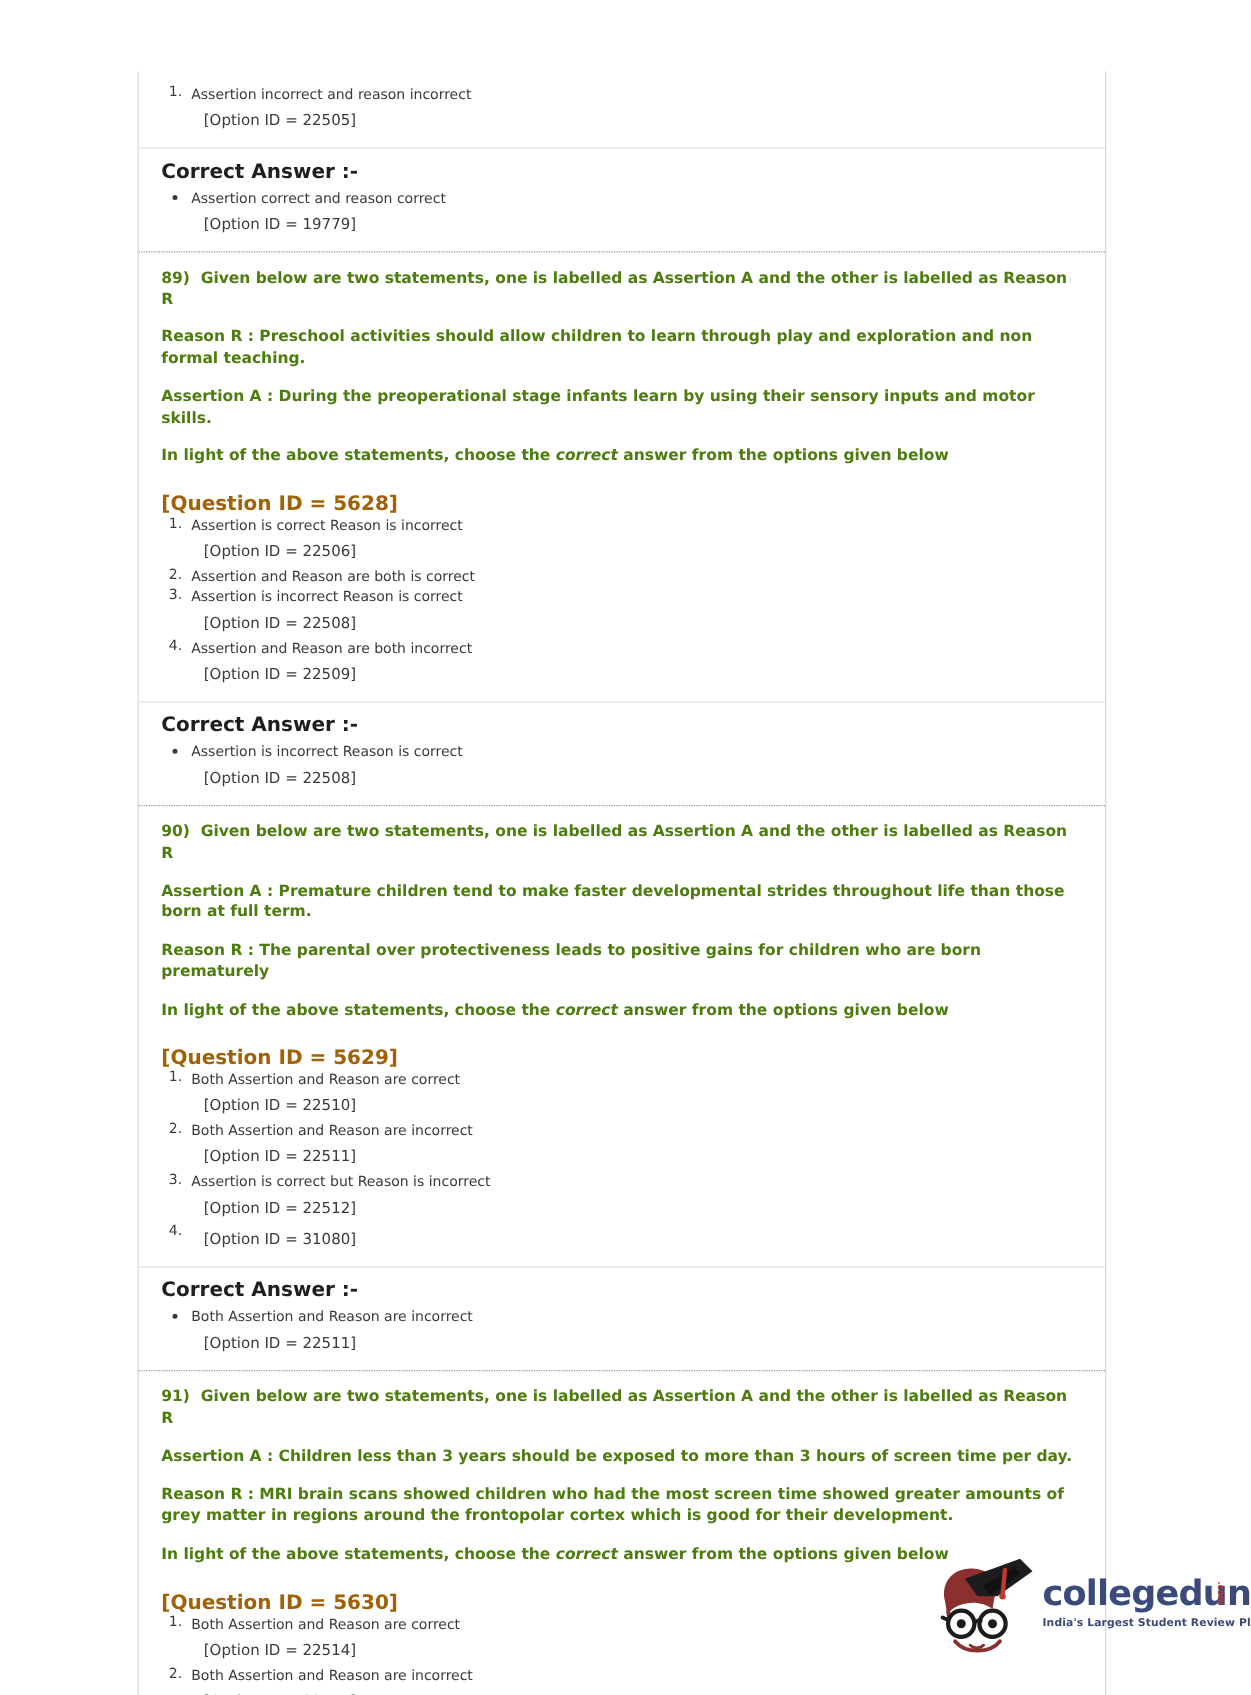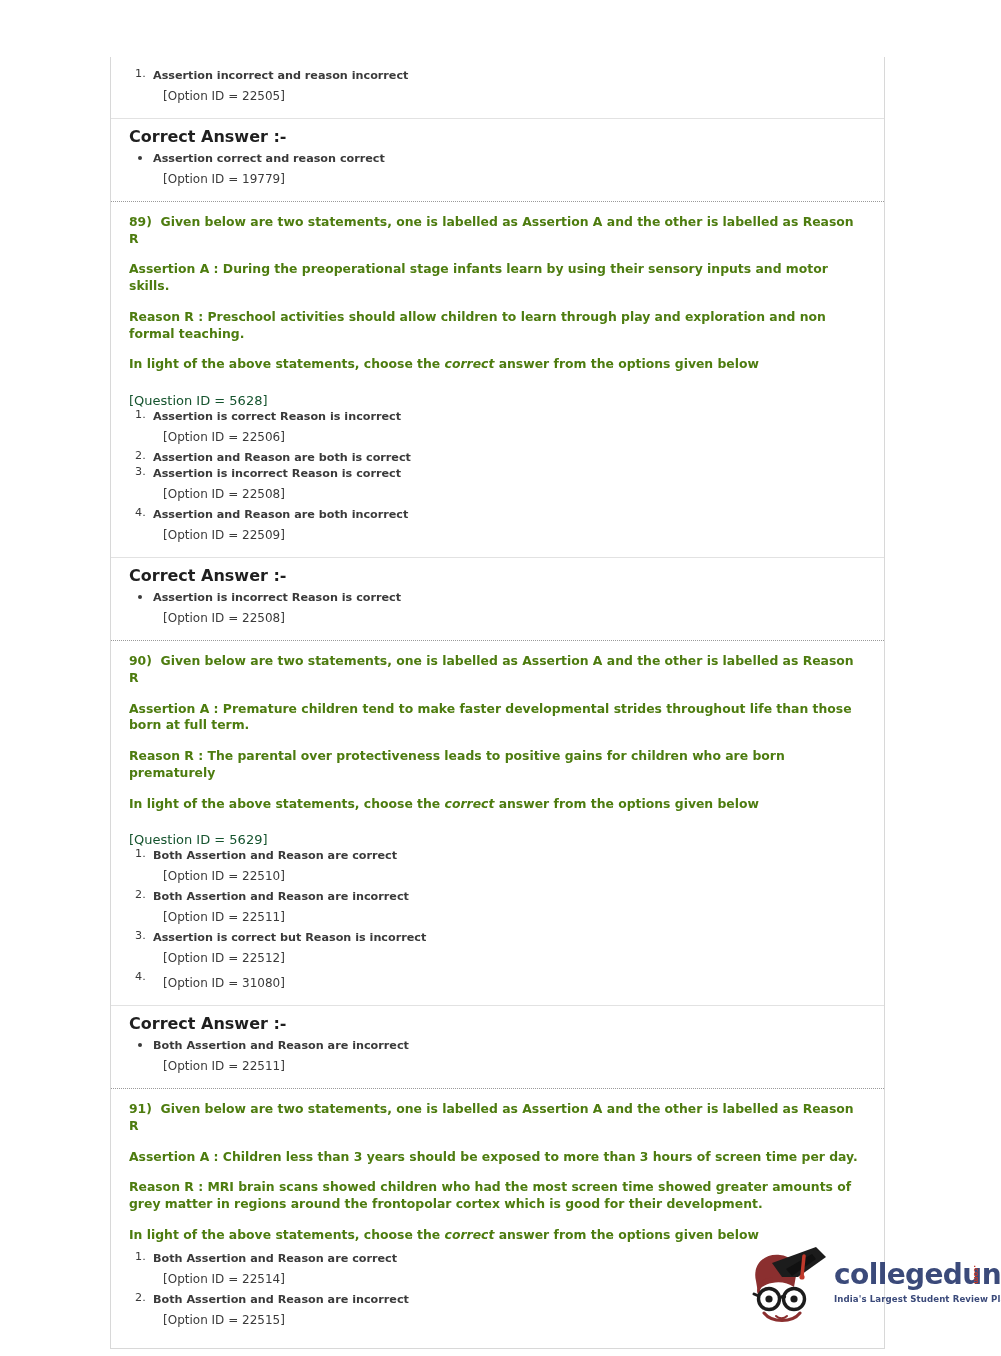--- a/index.html
+++ b/index.html
@@ -60,23 +60,23 @@
     margin: 0 0 14px 0;
     font-size: 12.4px;
     font-weight: bold;
     line-height: 1.35;
     color: #4d7c0f;
   }
   .stem p.last { margin-bottom: 2px; }
   .stem em { font-style: italic; font-weight: bold; }
 
   .qid {
-    font-size: 13px;
-    font-weight: normal;
-    color: #14532d;
+    font-size: 16px;
+    font-weight: bold;
+    color: #a16207;
     padding: 14px 18px 0 18px;
     margin: 0;
   }
 
   
   ol.options {
     list-style: none;
     margin: 0;
     padding: 0 18px 10px 18px;
     counter-reset: opt;
@@ -94,21 +94,20 @@
     top: 0;
     font-size: 11.2px;
     color: #3a3a3a;
   }
   .opt-text {
     display: block;
     font-size: 11.2px;
     line-height: 1.25;
     color: #3a3a3a;
     padding-top: 2px;
-    font-weight: bold;
   }
   .opt-id {
     display: block;
     font-size: 12px;
     color: #3a3a3a;
     padding: 6px 0 5px 10px;
   }
 
   
   .answer {
@@ -215,22 +214,22 @@
           </li>
         </ul>
       </div>
     </div>
 
     <div class="sep-dotted"></div>
 
     <div class="qblock">
       <div class="stem">
         <p><span>89)</span>&nbsp; <span>Given below are two statements, one is labelled as Assertion A and the other is labelled as Reason R</span></p>
+        <p>Reason R : Preschool activities should allow children to learn through play and exploration and non formal teaching.</p>
         <p>Assertion A : During the preoperational stage infants learn by using their sensory inputs and motor skills.</p>
-        <p>Reason R : Preschool activities should allow children to learn through play and exploration and non formal teaching.</p>
         <p class="last"><span>In light of the above statements, choose the </span><em>correct</em><span> answer from the options given below</span></p>
       </div>
 
       <p class="qid">[Question ID = 5628]</p>
 
       <ol class="options">
         <li>
           <span class="opt-text">Assertion is correct Reason is incorrect</span>
           <span class="opt-id">[Option ID = 22506]</span>
         </li>
@@ -306,20 +305,21 @@
     <div class="sep-dotted"></div>
 
     <div class="qblock">
       <div class="stem">
         <p><span>91)</span>&nbsp; <span>Given below are two statements, one is labelled as Assertion A and the other is labelled as Reason R</span></p>
         <p>Assertion A : Children less than 3 years should be exposed to more than 3 hours of screen time per day.</p>
         <p>Reason R : MRI brain scans showed children who had the most screen time showed greater amounts of grey matter in regions around the frontopolar cortex which is good for their development.</p>
         <p class="last"><span>In light of the above statements, choose the </span><em>correct</em><span> answer from the options given below</span></p>
       </div>
 
+      <p class="qid">[Question ID = 5630]</p>
 
       <ol class="options" style="padding-bottom:16px;">
         <li>
           <span class="opt-text">Both Assertion and Reason are correct</span>
           <span class="opt-id">[Option ID = 22514]</span>
         </li>
         <li>
           <span class="opt-text">Both Assertion and Reason are incorrect</span>
           <span class="opt-id">[Option ID = 22515]</span>
         </li>

